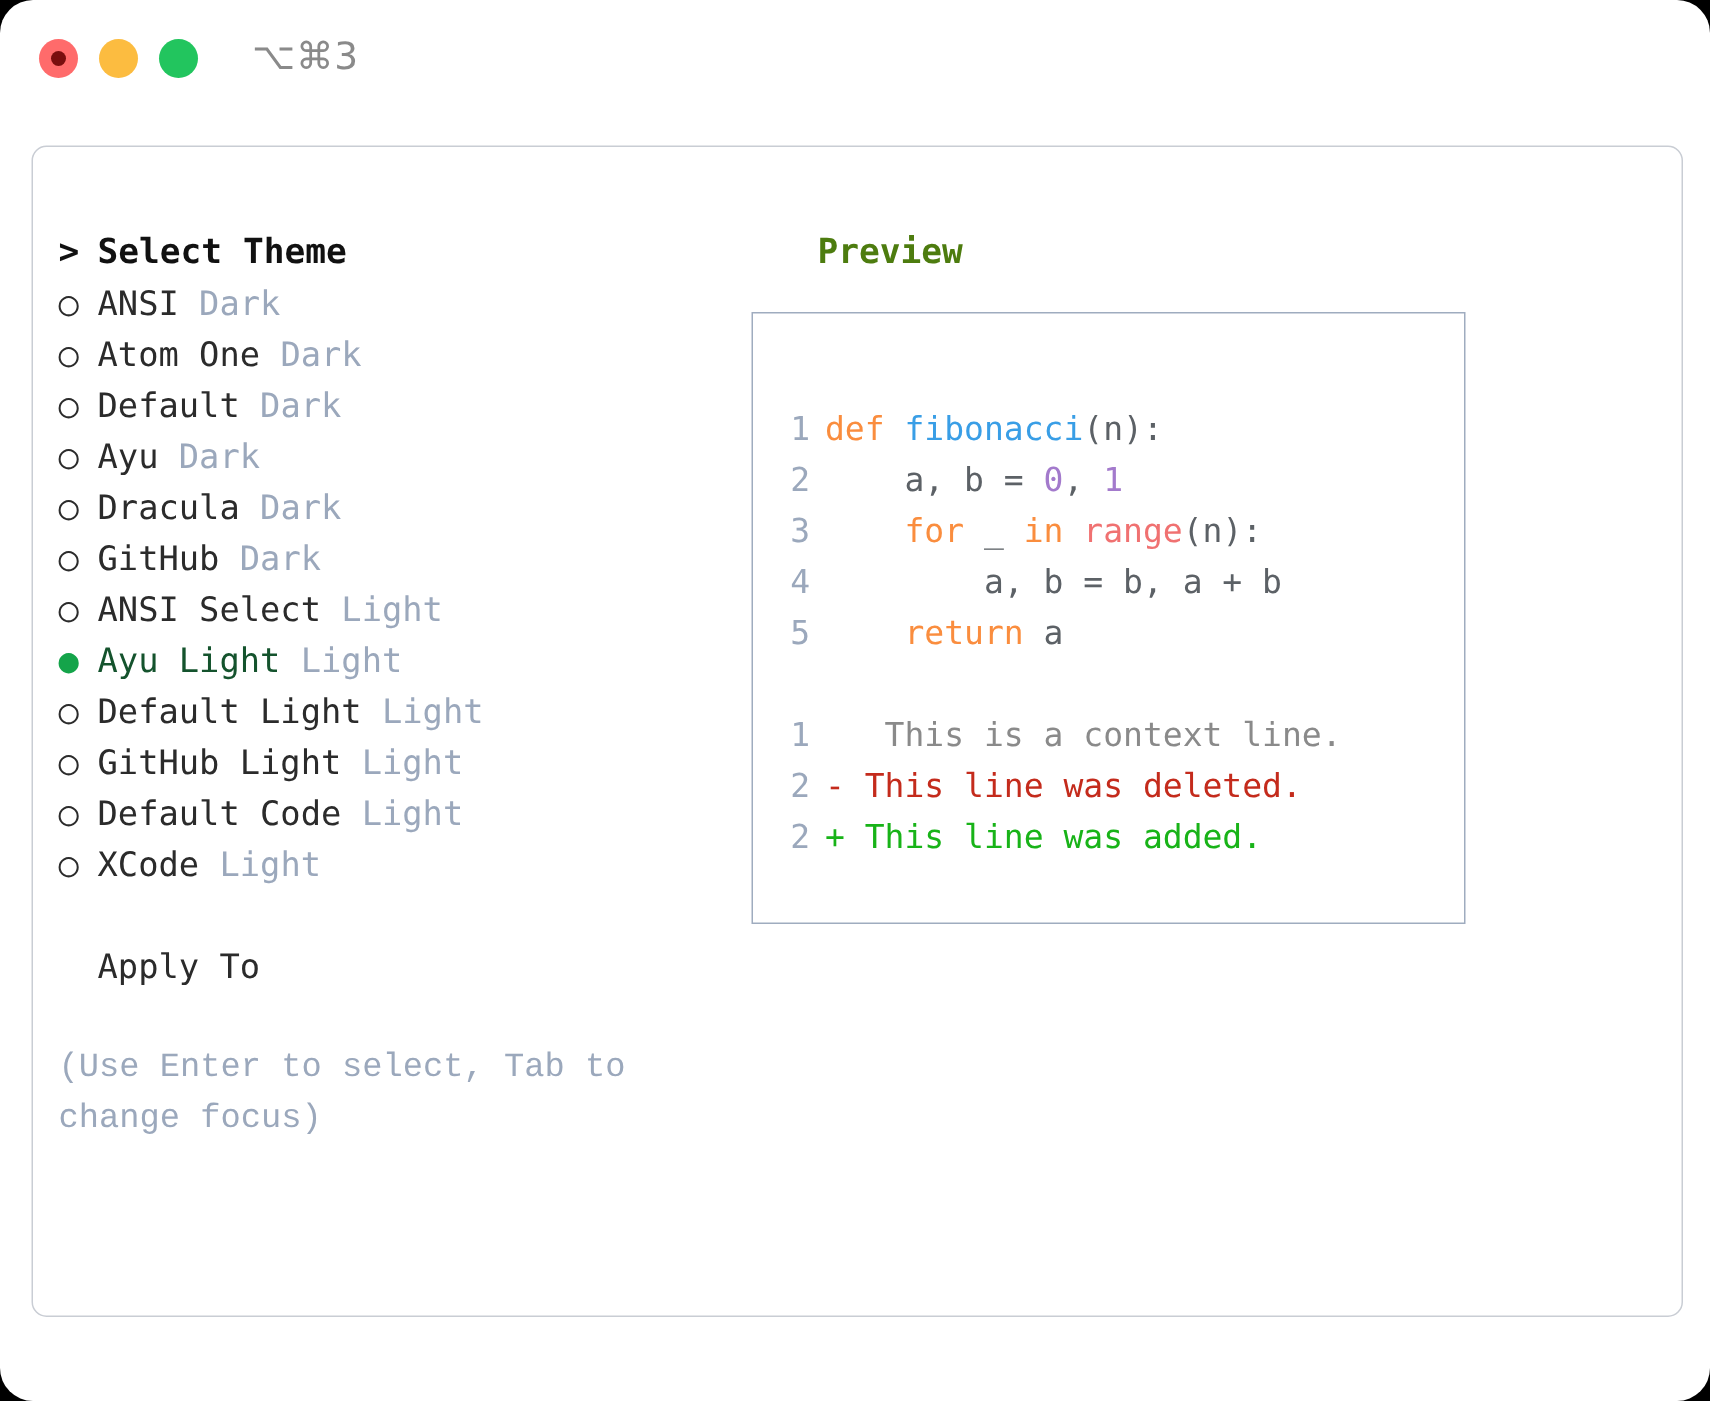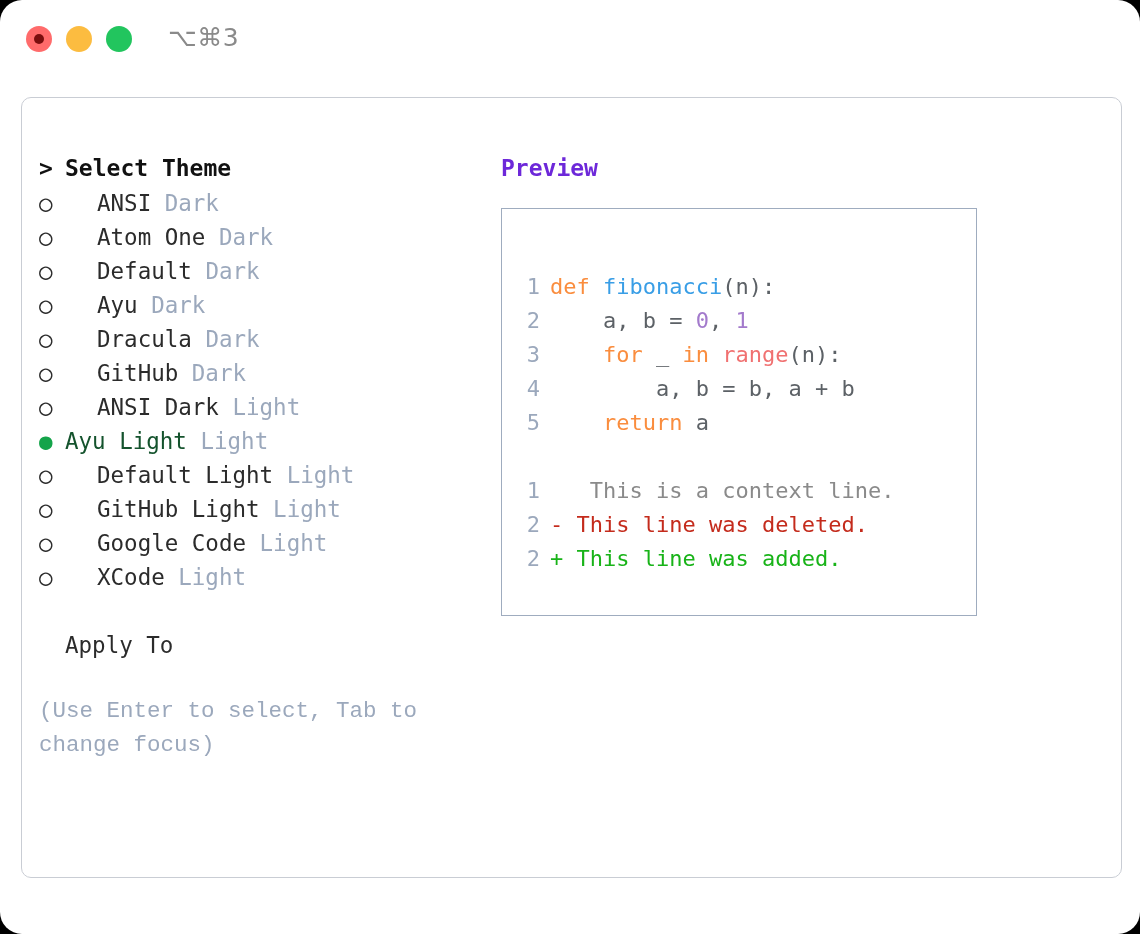--- a/index.html
+++ b/index.html
@@ -98,21 +98,21 @@
     line-height: 36px;
   }
 
   .marker {
     display: inline-block;
     width: 26px;
   }
 
   .sel-label  { color: #14532d; text-align: right; }
   .dim        { color: #9BA8BC; text-align: right; }
-  .plain      { color: #2B2B2B; margin-left: 32px; }
+  .plain      { color: #2B2B2B; }
 
   .section-gap { height: 34px; }
 
   #hint {
     margin-top: 32px;
     color: #9BA8BC;
     font-family: Liberation Mono, monospace;
     font-size: 22.5px;
     line-height: 34px;
     width: 410px;
@@ -123,22 +123,23 @@
     position: absolute;
     left: 479px;
     top: 52px;
     width: 490px;
   }
 
   #preview-title {
     font-family: "DejaVu Sans Mono", monospace;
     font-size: 23px;
     font-weight: bold;
-    color: #6d28d9;
+    color: #4d7c0f;
     line-height: 36px;
+    margin-left: 44px;
   }
 
   #code-panel {
     margin-top: 22px;
     width: 476px;
     height: 408px;
     border: 1.5px solid #9FACBF;
     box-sizing: border-box;
     background: #ffffff;
     position: relative;
@@ -197,25 +198,25 @@
 
       <div class="mono-row header-row"><span class="marker">&gt;</span><span>Select Theme</span></div>
 
       <div id="theme-list">
           <div class="mono-row"><span class="marker">○</span><span class="plain">ANSI</span><span> </span><span class="dim">Dark</span></div>
           <div class="mono-row"><span class="marker">○</span><span class="plain">Atom One</span><span> </span><span class="dim">Dark</span></div>
           <div class="mono-row"><span class="marker">○</span><span class="plain">Default</span><span> </span><span class="dim">Dark</span></div>
           <div class="mono-row"><span class="marker">○</span><span class="plain">Ayu</span><span> </span><span class="dim">Dark</span></div>
           <div class="mono-row"><span class="marker">○</span><span class="plain">Dracula</span><span> </span><span class="dim">Dark</span></div>
           <div class="mono-row"><span class="marker">○</span><span class="plain">GitHub</span><span> </span><span class="dim">Dark</span></div>
-          <div class="mono-row"><span class="marker">○</span><span class="plain">ANSI Dark</span><span> </span><span class="dim">Light</span></div>
+          <div class="mono-row"><span class="marker">○</span><span class="plain">ANSI Select</span><span> </span><span class="dim">Light</span></div>
           <div class="mono-row"><span class="marker" style="color: rgb(20, 164, 74);">●</span><span class="sel-label">Ayu Light</span><span> </span><span class="dim">Light</span></div>
           <div class="mono-row"><span class="marker">○</span><span class="plain">Default Light</span><span> </span><span class="dim">Light</span></div>
           <div class="mono-row"><span class="marker">○</span><span class="plain">GitHub Light</span><span> </span><span class="dim">Light</span></div>
-          <div class="mono-row"><span class="marker">○</span><span class="plain">Google Code</span><span> </span><span class="dim">Light</span></div>
+          <div class="mono-row"><span class="marker">○</span><span class="plain">Default Code</span><span> </span><span class="dim">Light</span></div>
           <div class="mono-row"><span class="marker">○</span><span class="plain">XCode</span><span> </span><span class="dim">Light</span></div>
         </div>
 
       <div class="section-gap"></div>
 
       <div class="mono-row"><span class="marker"> </span><span>Apply To</span></div>
 
 
       <div id="hint">(Use Enter to select, Tab to change focus)</div>
     </div>

